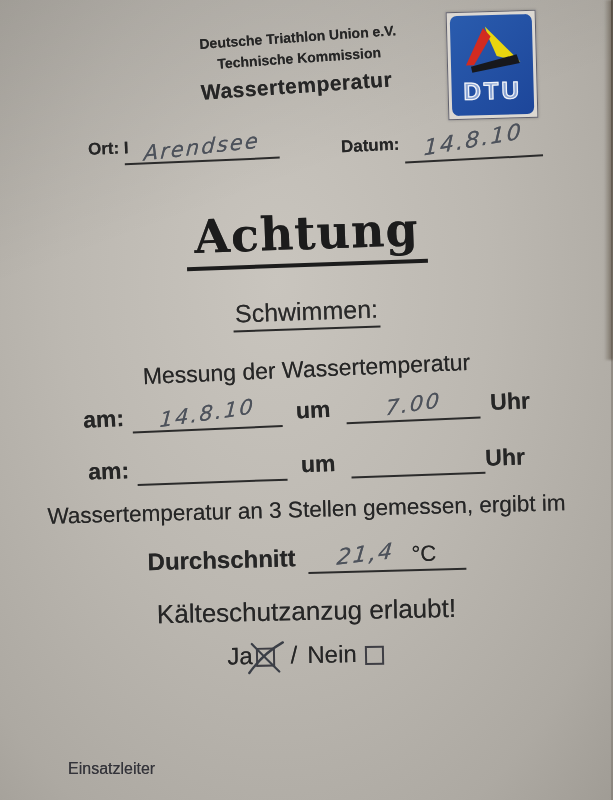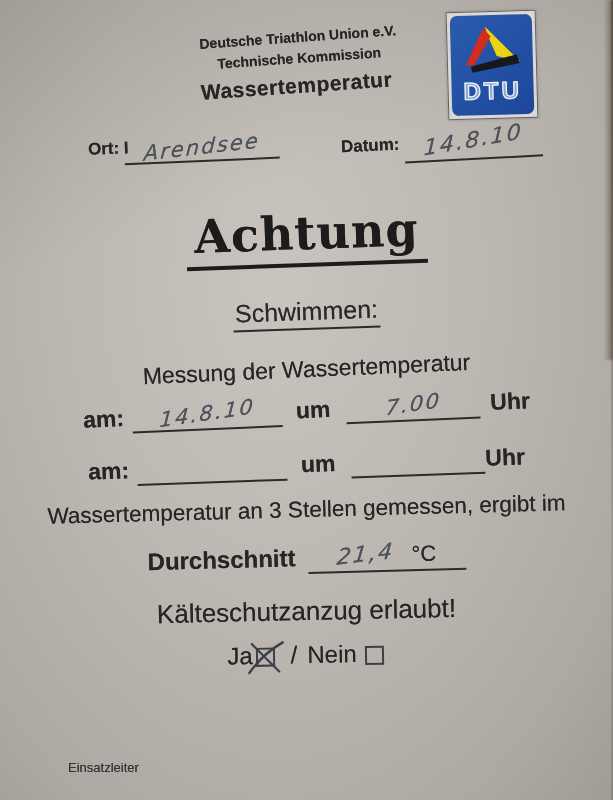--- a/index.html
+++ b/index.html
@@ -85,21 +85,21 @@
   .janein{top:641px;transform:rotate(-1deg);display:flex;align-items:center;
     justify-content:center;font-size:24px;}
   .cb{position:relative;display:inline-block;width:15px;height:15px;
     border:2px solid #3e3e44;margin:2px 2px 0 3px;}
   .cross-svg{display:none;position:absolute;left:-13px;top:-10px;width:42px;height:36px;
     pointer-events:none;}
   .crossed .cross-svg{display:block;}
   .sep{margin:0 10px 0 14px;}
   .nein-lbl{margin-right:5px;}
 
-  .footer{position:absolute;left:68px;top:760px;font-size:13px;color:#34343b;}
+  .footer{position:absolute;left:68px;top:760px;font-size:16px;color:#34343b;}
 </style>
 </head>
 <body>
 
 <div class="photo">
 
   <div class="sec org">
     <div>Deutsche Triathlon Union e.V.</div>
     <div>Technische Kommission</div>
   </div>

